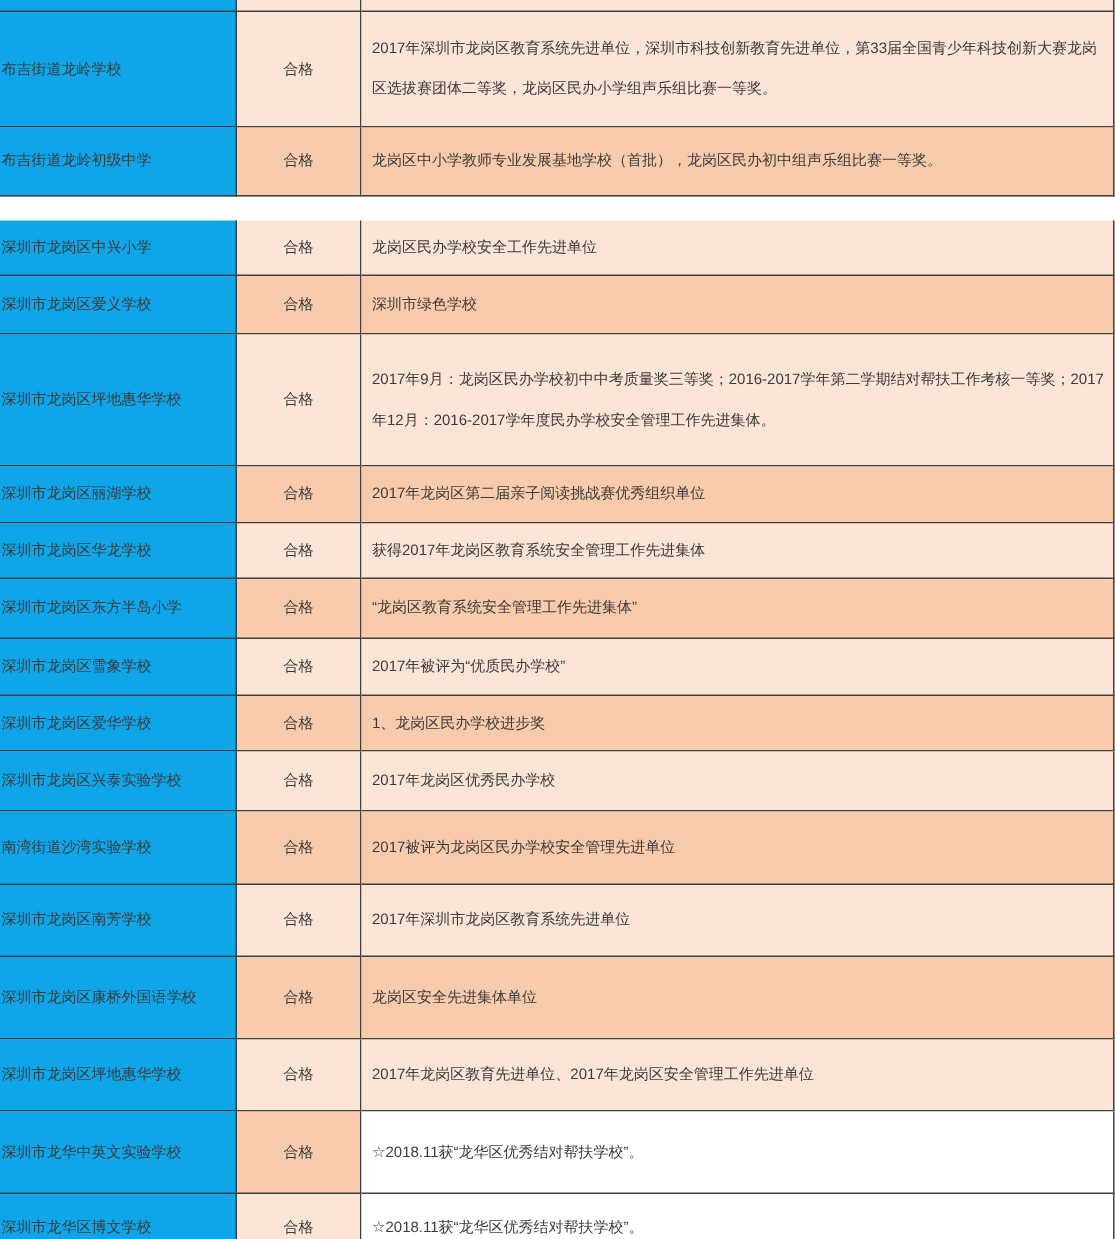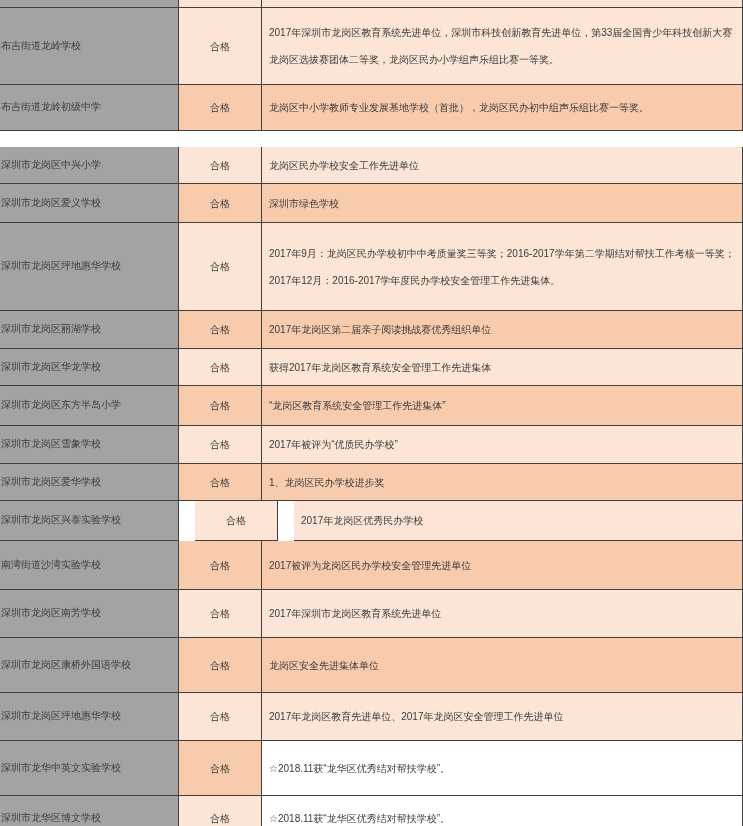--- a/index.html
+++ b/index.html
@@ -39,25 +39,24 @@
     border-right: 1px solid var(--border);
     border-bottom: 1px solid var(--border);
     display: flex;
     align-items: center;
     overflow: hidden;
     font-size: 10px;
     line-height: 27px;
     color: var(--text);
   }
   .cell.school {
-    width: 179px;
-    background: #a3a3a3;
+    width: 158px;
+    background: #0ea5e9;
     padding: 0 3px 0 1px;
     flex: none;
-    font-family: Liberation Mono, monospace;
   }
   .cell.status {
     width: 83px;
     justify-content: center;
     flex: none;
   }
   .cell.achieve {
     flex: 1 1 auto;
     padding: 0 5px 0 7px;
   }
@@ -142,21 +141,21 @@
           <span class="achieve-text">2017年被评为“优质民办学校”</span>
         </div>
       </div>
       <div class="row" style="height: 37px;">
         <div class="cell school">深圳市龙岗区爱华学校</div>
         <div class="cell status bg-dark">合格</div>
         <div class="cell achieve bg-dark">
           <span class="achieve-text">1、龙岗区民办学校进步奖</span>
         </div>
       </div>
-      <div class="row" style="height: 40px; gap: 16px;">
+      <div class="row" style="height: 40px;">
         <div class="cell school">深圳市龙岗区兴泰实验学校</div>
         <div class="cell status bg-light">合格</div>
         <div class="cell achieve bg-light">
           <span class="achieve-text">2017年龙岗区优秀民办学校</span>
         </div>
       </div>
       <div class="row" style="height: 49px;">
         <div class="cell school">南湾街道沙湾实验学校</div>
         <div class="cell status bg-dark">合格</div>
         <div class="cell achieve bg-dark">

